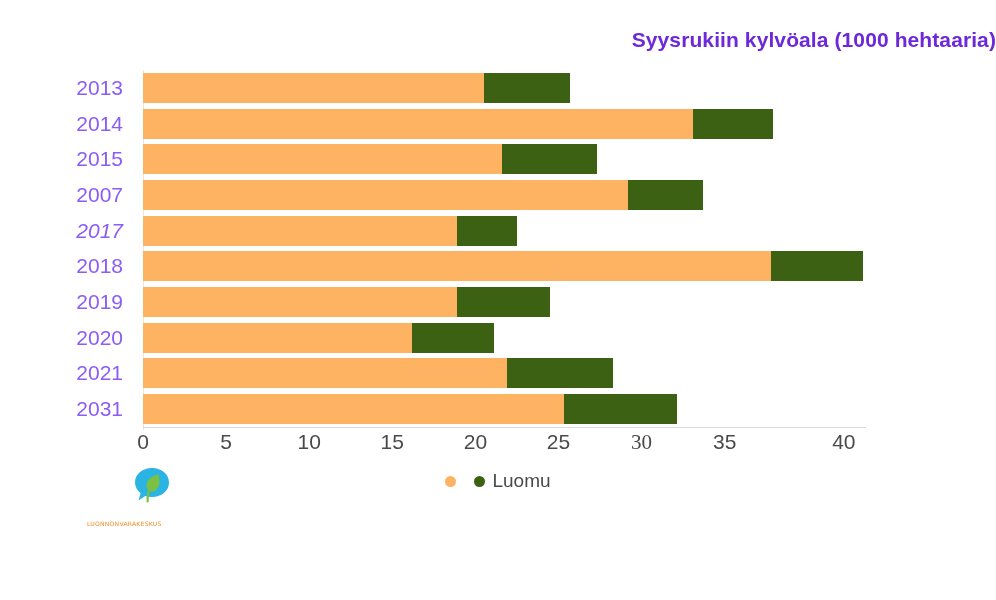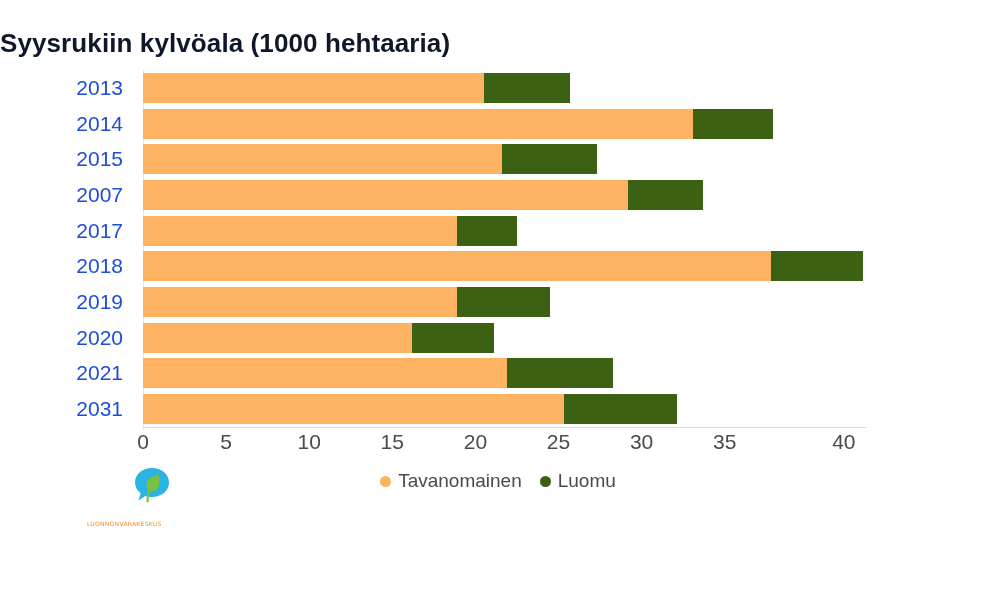--- a/index.html
+++ b/index.html
@@ -16,24 +16,24 @@
   #chart-root {
     position: absolute;
     inset: 0;
   }
 
   
   #chart-title {
     position: absolute;
     top: 28px;
     left: 0; right: 0;
-    text-align: left;
-    font-size: 26px;
+    text-align: right;
+    font-size: 21px;
     font-weight: bold;
-    color: #0f172a;
+    color: #6d28d9;
     letter-spacing: 0.1px;
   }
 
   
   #plot-area {
     position: absolute;
     left: 143px;
     top: 70px;
     width: 723px;   
     height: 357px;
@@ -69,21 +69,21 @@
     height: 357px;
   }
   .y-tick-label {
     position: absolute;
     right: 10px;
     height: 35.7px;
     display: flex;
     align-items: center;
     justify-content: flex-end;
     font-size: 21px;
-    color: #1d4ed8;
+    color: #8b5cf6;
   }
 
   
   #x-axis-line {
     position: absolute;
     left: 143px;
     top: 427px;
     width: 723px;
     height: 1px;
     background: #d9d9d9;
@@ -182,21 +182,21 @@
 
   <div id="chart-title">Syysrukiin kylvöala (1000 hehtaaria)</div>
 
   <div id="zero-line"></div>
 
   <div id="y-axis-labels">
       <div class="y-tick-label" style="top: 0px;">2013</div>
       <div class="y-tick-label" style="top: 35.7px;">2014</div>
       <div class="y-tick-label" style="top: 71.4px;">2015</div>
       <div class="y-tick-label" style="top: 107.1px;">2007</div>
-      <div class="y-tick-label" style="top: 142.8px;">2017</div>
+      <div class="y-tick-label" style="top: 142.8px; font-style: italic;">2017</div>
       <div class="y-tick-label" style="top: 178.5px;">2018</div>
       <div class="y-tick-label" style="top: 214.2px;">2019</div>
       <div class="y-tick-label" style="top: 249.9px;">2020</div>
       <div class="y-tick-label" style="top: 285.6px;">2021</div>
       <div class="y-tick-label" style="top: 321.3px;">2031</div>
     </div>
 
   <div id="plot-area">
       <div class="bar-row" style="top: 0px;">
         <div class="bar-track">
@@ -261,29 +261,28 @@
     </div>
 
   <div id="x-axis-line"></div>
   <div id="x-axis-labels">
       <div class="x-tick-label" style="left: 143px;">0</div>
       <div class="x-tick-label" style="left: 226.103px;">5</div>
       <div class="x-tick-label" style="left: 309.207px;">10</div>
       <div class="x-tick-label" style="left: 392.31px;">15</div>
       <div class="x-tick-label" style="left: 475.414px;">20</div>
       <div class="x-tick-label" style="left: 558.517px;">25</div>
-      <div class="x-tick-label" style="left: 641.621px;">30</div>
+      <div class="x-tick-label" style="left: 641.621px; font-family: Liberation Serif, serif;">30</div>
       <div class="x-tick-label" style="left: 724.724px;">35</div>
       <div class="x-tick-label" style="left: 807.828px; margin-left: 36px;">40</div>
     </div>
 
   <div id="legend">
       <div class="legend-item">
         <span class="legend-dot" style="background: rgb(253, 179, 98);"></span>
-        <span>Tavanomainen</span>
       </div>
       <div class="legend-item">
         <span class="legend-dot" style="background: rgb(61, 97, 19);"></span>
         <span>Luomu</span>
       </div>
     </div>
 
   <div id="luke-logo">
     <svg id="luke-leaf-mark" viewBox="0 0 38 40">
       <path d="M19 2 C29 2 36 8.5 36 16.5 C36 24.5 29 31 19 31 C16.5 31 14.2 30.7 12.2 30.1 L5.5 34.5 L7.6 27.2 C4.2 24.5 2 20.8 2 16.5 C2 8.5 9 2 19 2 Z" fill="#2bb3e3"></path>

